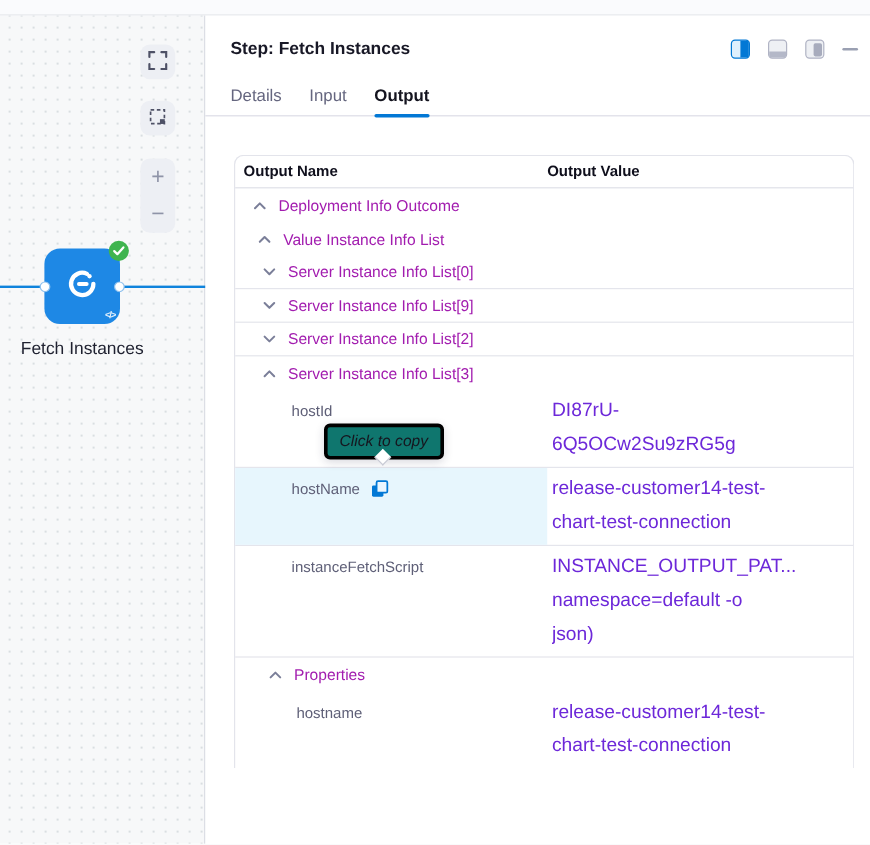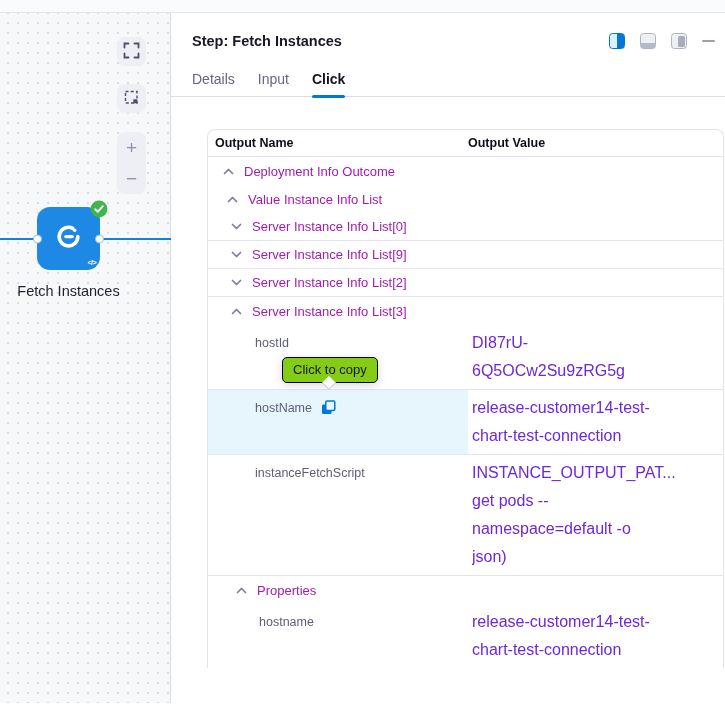--- a/index.html
+++ b/index.html
@@ -54,21 +54,21 @@
   .li-right { position: absolute; right: 0; top: 0; bottom: 0; width: 7px; background: var(--accent, #0278d5); border-radius: 0 1.5px 1.5px 0; }
   .li-bottom { position: absolute; left: 0; right: 0; bottom: 0; height: 5px; background: #b4b8c8; border-radius: 0 0 1.5px 1.5px; }
   .li-inset { position: absolute; right: 1.5px; top: 1.5px; bottom: 1.5px; width: 6.5px; background: #a8acbd; border-radius: 1.5px; }
   .mini-dash { width: 13px; height: 2px; background: #9aa0b2; border-radius: 1px; cursor: pointer; }
 
   .tabbar { display: flex; gap: 23px; padding-left: 21px; margin-top: 22px; border-bottom: 1px solid #dcdde6; }
   .tab { font-size: 14px; color: #65667f; padding-bottom: 9px; position: relative; cursor: pointer; }
   .tab.active { color: #14141f; font-weight: bold; }
   .tab.active::after { content: ""; position: absolute; left: 0; right: 0; bottom: -2px; height: 3px; background: var(--accent, #0278d5); border-radius: 2px; }
 
-  .content { margin: 32px 0 0 36px; }
+  .content { margin: 32px 0 0 24px; }
   .out-table { width: 517px; border: 1px solid #e3e4eb; border-bottom: none; border-radius: 8px 8px 0 0; }
   .thead { display: flex; height: 27px; align-items: center; border-bottom: 1px solid #dfe0e8; }
   .th-name { width: 260px; padding-left: 7px; }
   .th-name, .th-value { font-size: 12.5px; font-weight: bold; color: #0f0f1c; }
 
   .row { display: flex; }
   .row.divider { border-bottom: 1px solid #e4e5ec; }
   .grow { height: 28px; align-items: center; font-size: 13px; color: #a21caf; cursor: pointer; }
   .grow .chev { display: inline-flex; width: 11px; flex: none; }
   .grow .glabel { margin-left: 10px; white-space: nowrap; }
@@ -77,23 +77,23 @@
 
   .kvrow .name-cell { width: 260px; position: relative; padding: 4px 6px 4px 47px; font-size: 12.5px; color: #5e5f77; line-height: 28px; }
   .kvrow .name-cell.kv-l2 { padding-left: 51px; }
   .kvrow.highlight .name-cell { background: var(--highlight, #e7f6fd); }
   .kvrow .value-cell { flex: 1; min-width: 0; padding: 4px 8px 4px 4px; font-size: 16px; color: #6d28d9; line-height: 28px; }
   .kvrow .value-cell div { white-space: nowrap; overflow: hidden; }
   .copy-btn { display: inline-flex; vertical-align: -3px; margin-left: 9px; cursor: pointer; background: none; border: none; padding: 0; }
 
   .tooltip {
     position: absolute; left: 74px; bottom: calc(100% + 7px); z-index: 5;
-    background: #84cc16; border: 1px solid #000000; border-radius: 5px;
+    background: #0f766e; border: 3px solid #000000; border-radius: 5px;
     padding: 3px 10px 4px; font-size: 13px; color: #16161f; line-height: 17px;
-    white-space: nowrap; box-shadow: 0 2px 8px rgba(31,35,67,.18);
+    white-space: nowrap; box-shadow: 0 2px 8px rgba(31,35,67,.18); font-style: italic;
   }
   .tooltip::after {
     content: ""; position: absolute; left: 41px; bottom: -5.5px; width: 9px; height: 9px;
     background: #fff; border-right: 1px solid #c9cbd5; border-bottom: 1px solid #c9cbd5;
     transform: rotate(45deg);
   }
 </style>
 </head>
 <body style="--accent: #0278d5; --node-blue: #1e88e5; --line-blue: #0f83dc; --success-green: #3fb44f; --highlight: #e7f6fd;">
 
@@ -163,21 +163,21 @@
         <span class="li">
             <span class="li-inset"></span>
           </span>
         <span class="mini-dash"></span>
       </div>
     </div>
 
     <div class="tabbar" id="tabbar">
         <div class="tab">Details</div>
         <div class="tab">Input</div>
-        <div class="tab active">Click</div>
+        <div class="tab active">Output</div>
       </div>
 
     <div class="content">
       <div class="out-table">
         <div class="thead">
           <div class="th-name">Output Name</div>
           <div class="th-value">Output Value</div>
         </div>
         <div id="tbody">
             <div class="row grow ind-1">
@@ -244,21 +244,20 @@
                 </button><div class="tooltip">Click to copy</div></div>
               <div class="value-cell">
                 <div>release-customer14-test-</div>
                 <div>chart-test-connection</div>
               </div>
             </div>
             <div class="row kvrow divider">
               <div class="name-cell kv-l1"><span>instanceFetchScript</span></div>
               <div class="value-cell">
                 <div>INSTANCE_OUTPUT_PAT...</div>
-                <div>get pods --</div>
                 <div>namespace=default -o</div>
                 <div>json)</div>
               </div>
             </div>
             <div class="row grow ind-4">
               <span class="chev">
                 <svg width="11" height="7" viewBox="0 0 11 7">
                   <path d="M1.5 5.5 L5.5 1.5 L9.5 5.5" fill="none" stroke="#7b7f99" stroke-width="1.7" stroke-linecap="round" stroke-linejoin="round"></path>
                 </svg>
               </span>

